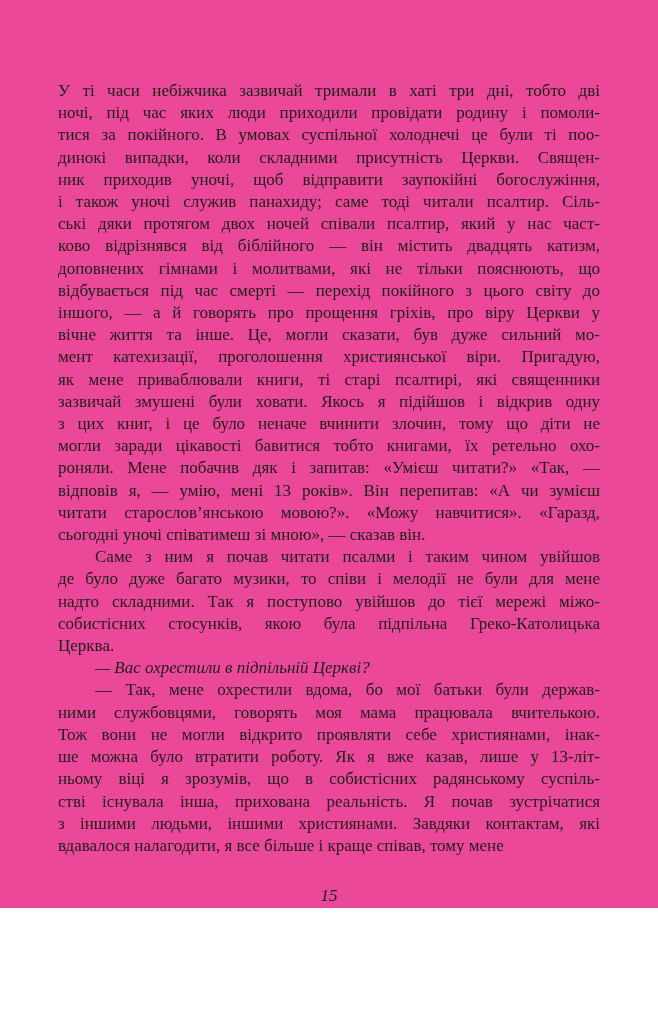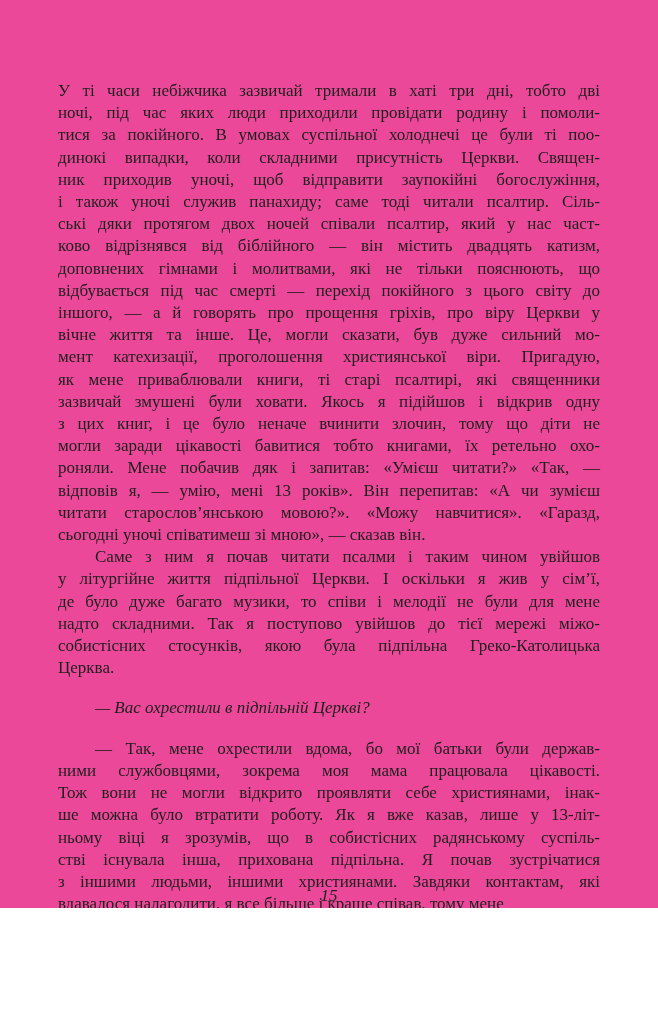--- a/index.html
+++ b/index.html
@@ -18,21 +18,21 @@
   }
   .text-block {
     position: absolute;
     left: 58px;
     top: 80px;
     width: 542px;
     font-size: 17px;
     line-height: 22.2px;
   }
   .para { margin: 0; }
-  .para.space-before { margin-top: 18px; }
+  .para.space-before { }
   .para.italic { font-style: italic; }
   .line {
     text-align: justify;
     text-align-last: justify;
   }
   .line.last-line { text-align-last: left; }
   .line.first-indent { text-indent: 37px; }
   .page-number {
     position: absolute;
     top: 886px;
@@ -67,34 +67,33 @@
         <div class="line">зазвичай змушені були ховати. Якось я підійшов і відкрив одну</div>
         <div class="line">з цих книг, і це було неначе вчинити злочин, тому що діти не</div>
         <div class="line">могли заради цікавості бавитися тобто книгами, їх ретельно охо-</div>
         <div class="line">роняли. Мене побачив дяк і запитав: «Умієш читати?» «Так, —</div>
         <div class="line">відповів я, — умію, мені 13 років». Він перепитав: «А чи зумієш</div>
         <div class="line">читати старослов’янською мовою?». «Можу навчитися». «Гаразд,</div>
         <div class="line last-line">сьогодні уночі співатимеш зі мною», — сказав він.</div>
       </div>
       <div class="para">
         <div class="line first-indent">Саме з ним я почав читати псалми і таким чином увійшов</div>
-        <div class="line">у літургійне життя підпільної Церкви. І оскільки я жив у сім’ї,</div>
         <div class="line">де було дуже багато музики, то співи і мелодії не були для мене</div>
         <div class="line">надто складними. Так я поступово увійшов до тієї мережі міжо-</div>
         <div class="line">собистісних стосунків, якою була підпільна Греко-Католицька</div>
         <div class="line last-line">Церква.</div>
       </div>
       <div class="para italic space-before">
         <div class="line last-line first-indent">— Вас охрестили в підпільній Церкві?</div>
       </div>
       <div class="para space-before">
         <div class="line first-indent">— Так, мене охрестили вдома, бо мої батьки були держав-</div>
-        <div class="line">ними службовцями, зокрема моя мама працювала цікавості.</div>
+        <div class="line">ними службовцями, говорять моя мама працювала вчителькою.</div>
         <div class="line">Тож вони не могли відкрито проявляти себе християнами, інак-</div>
         <div class="line">ше можна було втратити роботу. Як я вже казав, лише у 13-літ-</div>
         <div class="line">ньому віці я зрозумів, що в собистісних радянському суспіль-</div>
-        <div class="line">стві існувала інша, прихована підпільна. Я почав зустрічатися</div>
+        <div class="line">стві існувала інша, прихована реальність. Я почав зустрічатися</div>
         <div class="line">з іншими людьми, іншими християнами. Завдяки контактам, які</div>
         <div class="line last-line">вдавалося налагодити, я все більше і краще співав, тому мене</div>
       </div>
     </div>
   <div class="page-number">15</div>
 </div>
 
 </body></html>

